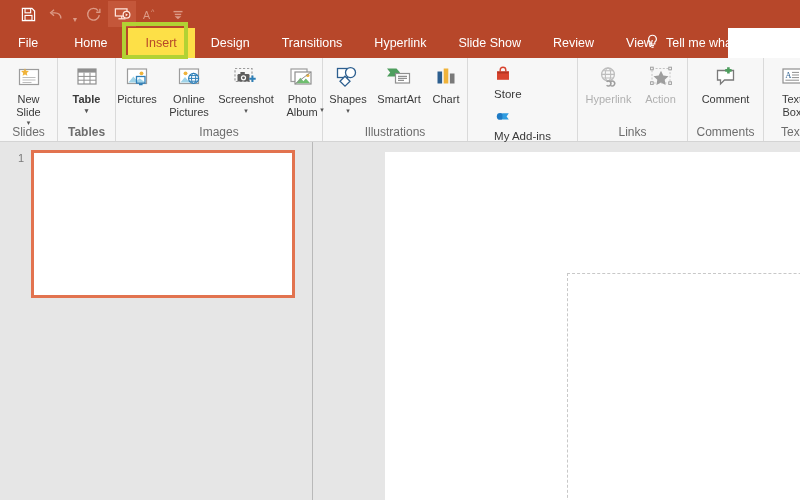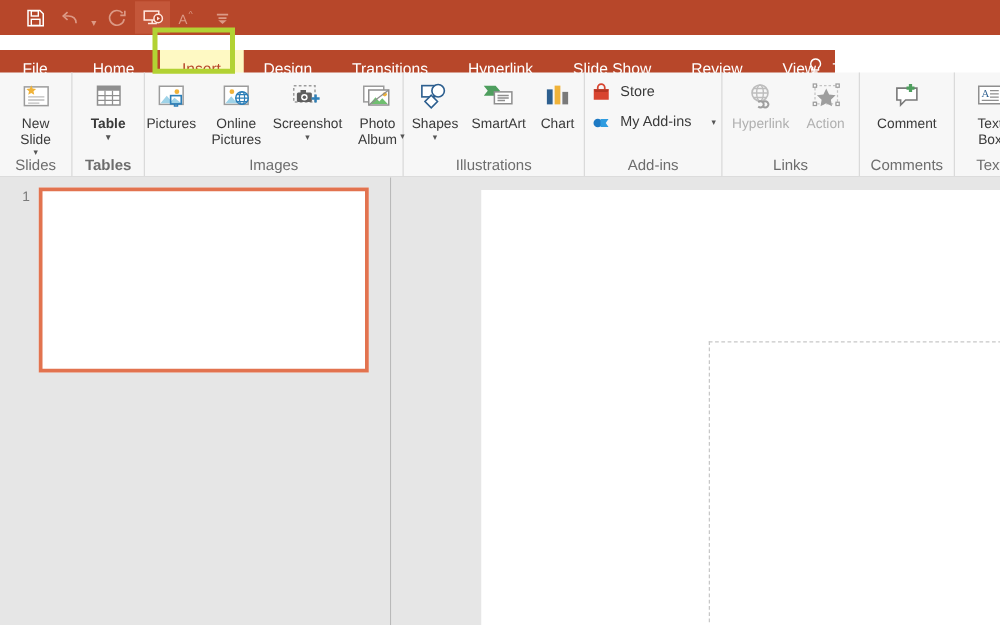--- a/index.html
+++ b/index.html
@@ -24,32 +24,32 @@
   .qat-btn.bright{color:#ffffff;}
   .qat-btn.dim{color:#dc9a86;}
   .qat-btn.active{background:#c4573a;}
   .qat-caret{
     width:10px;height:26px;display:flex;align-items:flex-end;justify-content:center;
     color:#dc9a86;font-size:7px;padding-bottom:8px;
   }
 
   
   .tabstrip{
-    position:absolute;left:0;top:40px;width:668px;height:30px;
+    position:absolute;left:0;top:28px;width:728px;height:30px;
     background:#b7472a;
   }
   .tabs{position:absolute;left:0;top:0;height:30px;display:flex;align-items:stretch;}
   .tab{
     display:flex;align-items:center;justify-content:center;
     color:#ffffff;font-size:12.5px;padding:0 14px;height:30px;
     white-space:nowrap;
   }
   .tab.file{padding:0 16px 0 18px;}
   .tab.active{
-    background:#fef9c3;color:#b7472a;
+    background:#fde047;color:#b7472a;
   }
   .tellme{
     position:absolute;left:646px;top:0;height:30px;
     display:flex;align-items:center;gap:7px;color:#ffffff;font-size:12.5px;
     white-space:nowrap;
   }
 
   
   .ribbon{
     position:absolute;left:0;top:58px;width:800px;height:83px;
@@ -77,21 +77,21 @@
   .bigbtn .ic{height:28px;display:flex;align-items:center;justify-content:center;}
   .bigbtn .lb{
     font-size:11px;color:#3a3a3a;text-align:center;line-height:12.5px;margin-top:2px;
     white-space:nowrap;
   }
   .bigbtn .lb.two{white-space:normal;}
   .bigbtn.dis .lb{color:#b0b0b0;}
   .caret{font-size:7px;color:#555;line-height:7px;margin-top:1px;}
 
   .smallrow{display:flex;flex-direction:column;justify-content:flex-start;padding-top:4px;gap:6px;}
-  .smallbtn{display:flex;align-items:center;gap:6px;padding:1px 4px;}
+  .smallbtn{display:flex;gap:6px;padding:1px 4px;flex-direction:column;}
   .smallbtn .lb{font-size:11.5px;color:#3a3a3a;white-space:nowrap;}
   .smallbtn .ic{width:18px;height:16px;display:flex;align-items:center;justify-content:center;}
   .sm-caret{font-size:7px;color:#555;margin-left:10px;}
 
   
   .workspace{position:absolute;left:0;top:142px;width:800px;height:358px;background:#e6e6e6;}
   .thumbpane{
     position:absolute;left:0;top:0;width:312px;height:358px;background:#e6e6e6;
   }
   .thumb-row{position:absolute;left:0;top:8px;display:flex;align-items:flex-start;}

